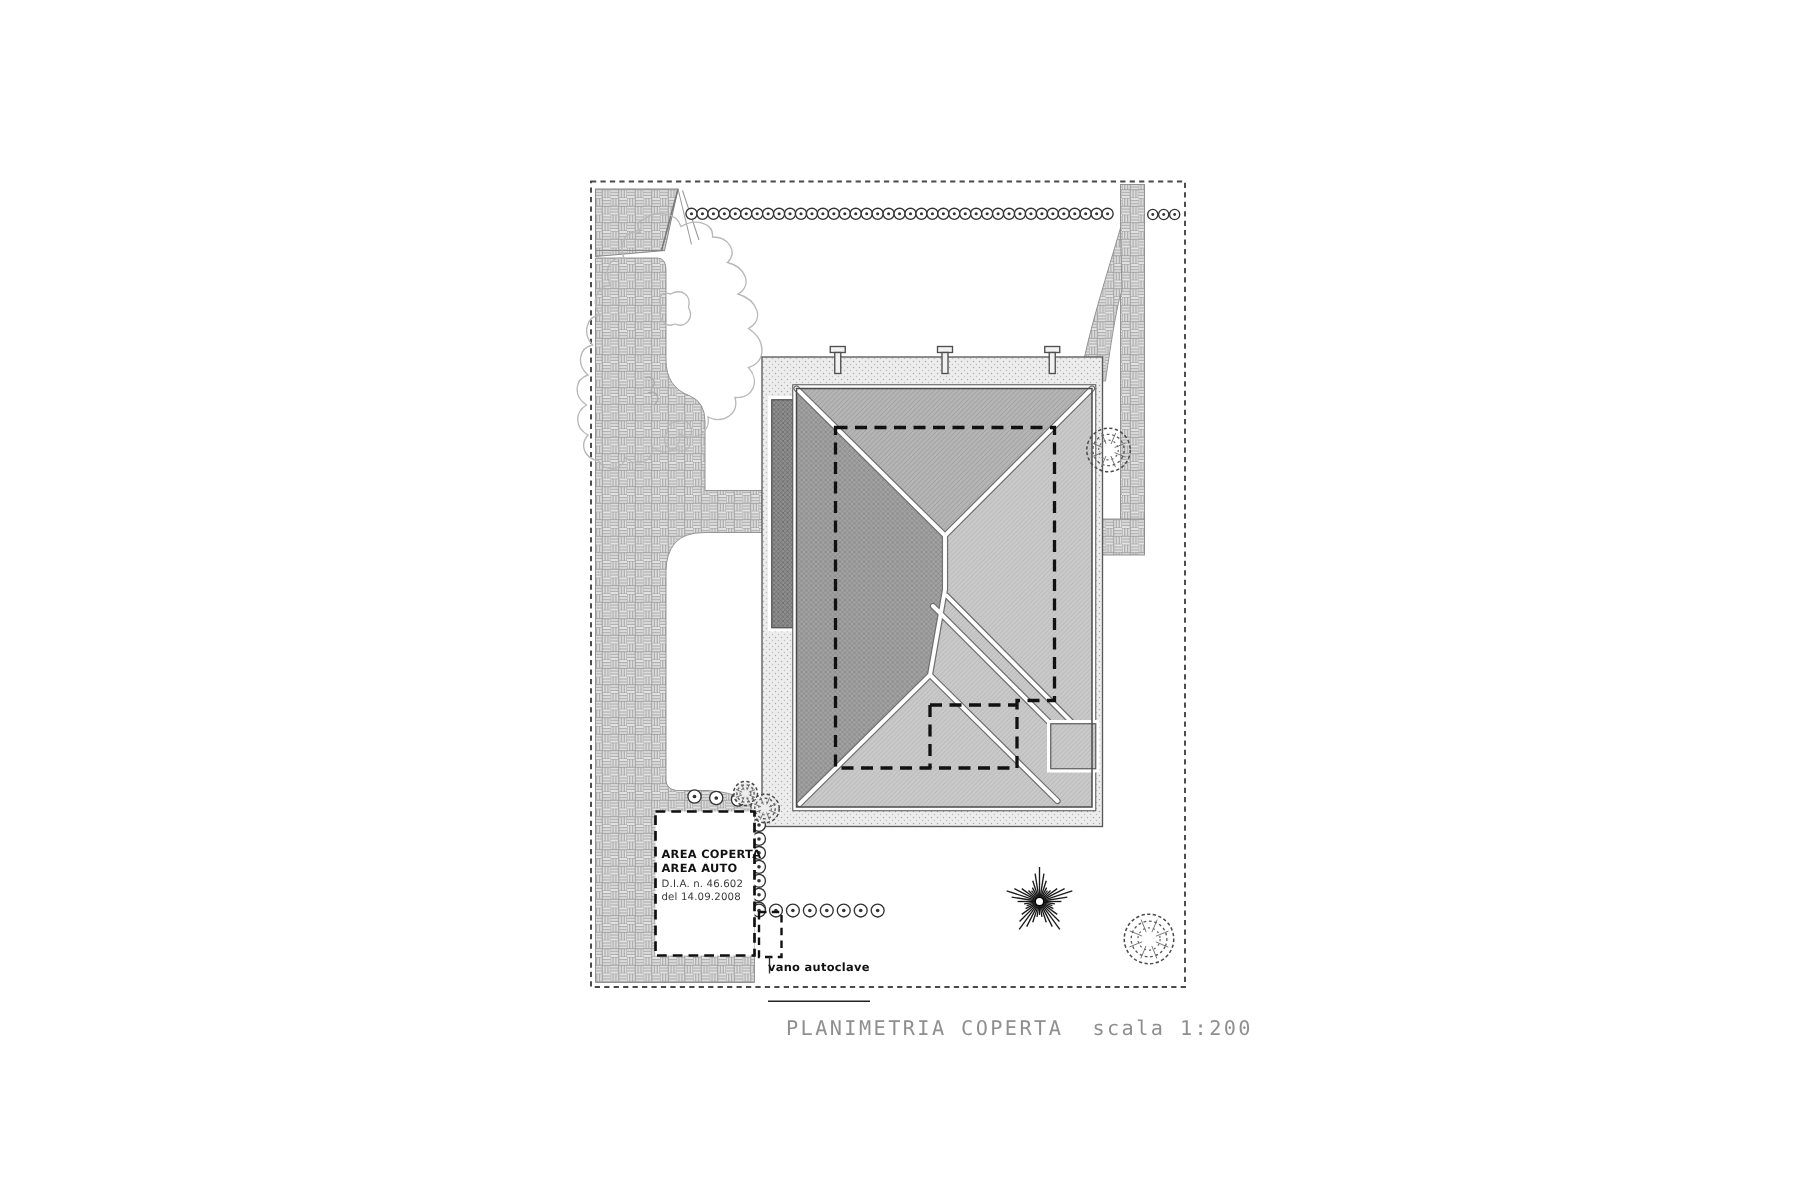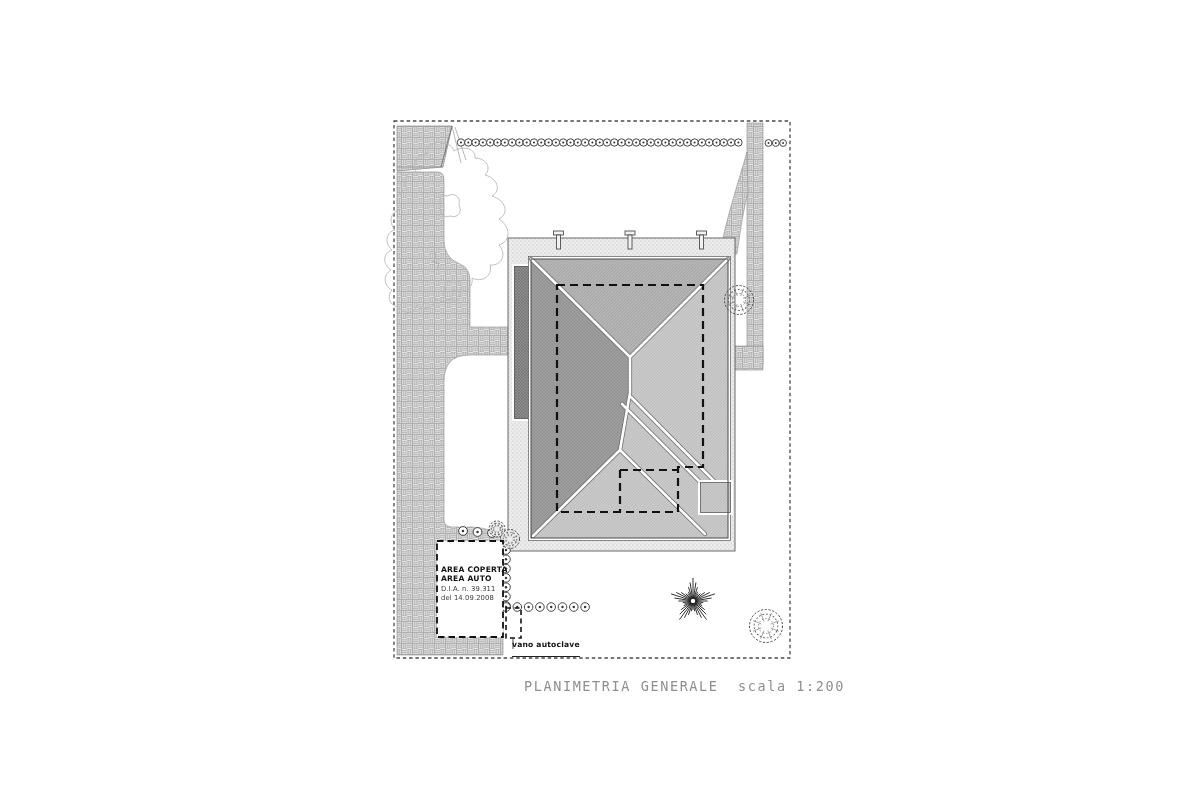--- a/index.html
+++ b/index.html
@@ -8,21 +8,21 @@
   }
   html,body{margin:0;padding:0;background:#fff;}
   .canvas{position:relative;width:964px;height:800px;background:#fff;overflow:hidden;
           font-family:"DejaVu Sans",sans-serif;}
   svg{position:absolute;left:0;top:0;}
   .overlay{position:absolute;color:#111;}
   .area-box-label{left:441px;top:566px;width:62px;line-height:1.18;}
   .area-line-bold{font-size:7.6px;font-weight:bold;letter-spacing:.2px;white-space:nowrap;}
   .area-line-small{font-size:6.8px;color:#3a3a3a;letter-spacing:.1px;white-space:nowrap;margin-top:1px;}
   .vano-label{left:512px;top:640px;font-size:7.6px;font-weight:bold;letter-spacing:.2px;
-              border-bottom:1px solid #222;padding-bottom:7px;white-space:nowrap;}
+              border-bottom:1px solid #222;padding-bottom:18px;white-space:nowrap;}
   .plan-title{left:524px;top:678px;font-family:"DejaVu Sans Mono",monospace;font-size:13.5px;
               color:var(--title-text);letter-spacing:1.6px;white-space:pre;}
 </style>
 </head>
 <body>
 
 <div class="canvas">
 <svg width="1200" height="800" viewBox="0 0 1200 800">
   <defs>
     <pattern id="pav" width="11" height="11" patternUnits="userSpaceOnUse">
@@ -366,20 +366,20 @@
 
   <g>
     <rect x="506" y="608" width="15" height="30" fill="none" stroke="#111" stroke-width="1.6" stroke-dasharray="5 3.5"></rect>
     <line x1="513" y1="638" x2="513" y2="649" stroke="#333" stroke-width="0.9"></line>
   </g>
 </svg>
 
 <div class="overlay area-box-label">
   <div class="area-line-bold">AREA COPERTA</div>
   <div class="area-line-bold">AREA AUTO</div>
-  <div class="area-line-small">D.I.A. n. 39.311</div>
+  <div class="area-line-small">D.I.A. n. 46.602</div>
   <div class="area-line-small">del 14.09.2008</div>
 </div>
 
 <div class="overlay vano-label">vano autoclave</div>
 
-<div class="overlay plan-title">PLANIMETRIA GENERALE  scala 1:200</div>
+<div class="overlay plan-title">PLANIMETRIA COPERTA  scala 1:200</div>
 </div>
 
 </body></html>

